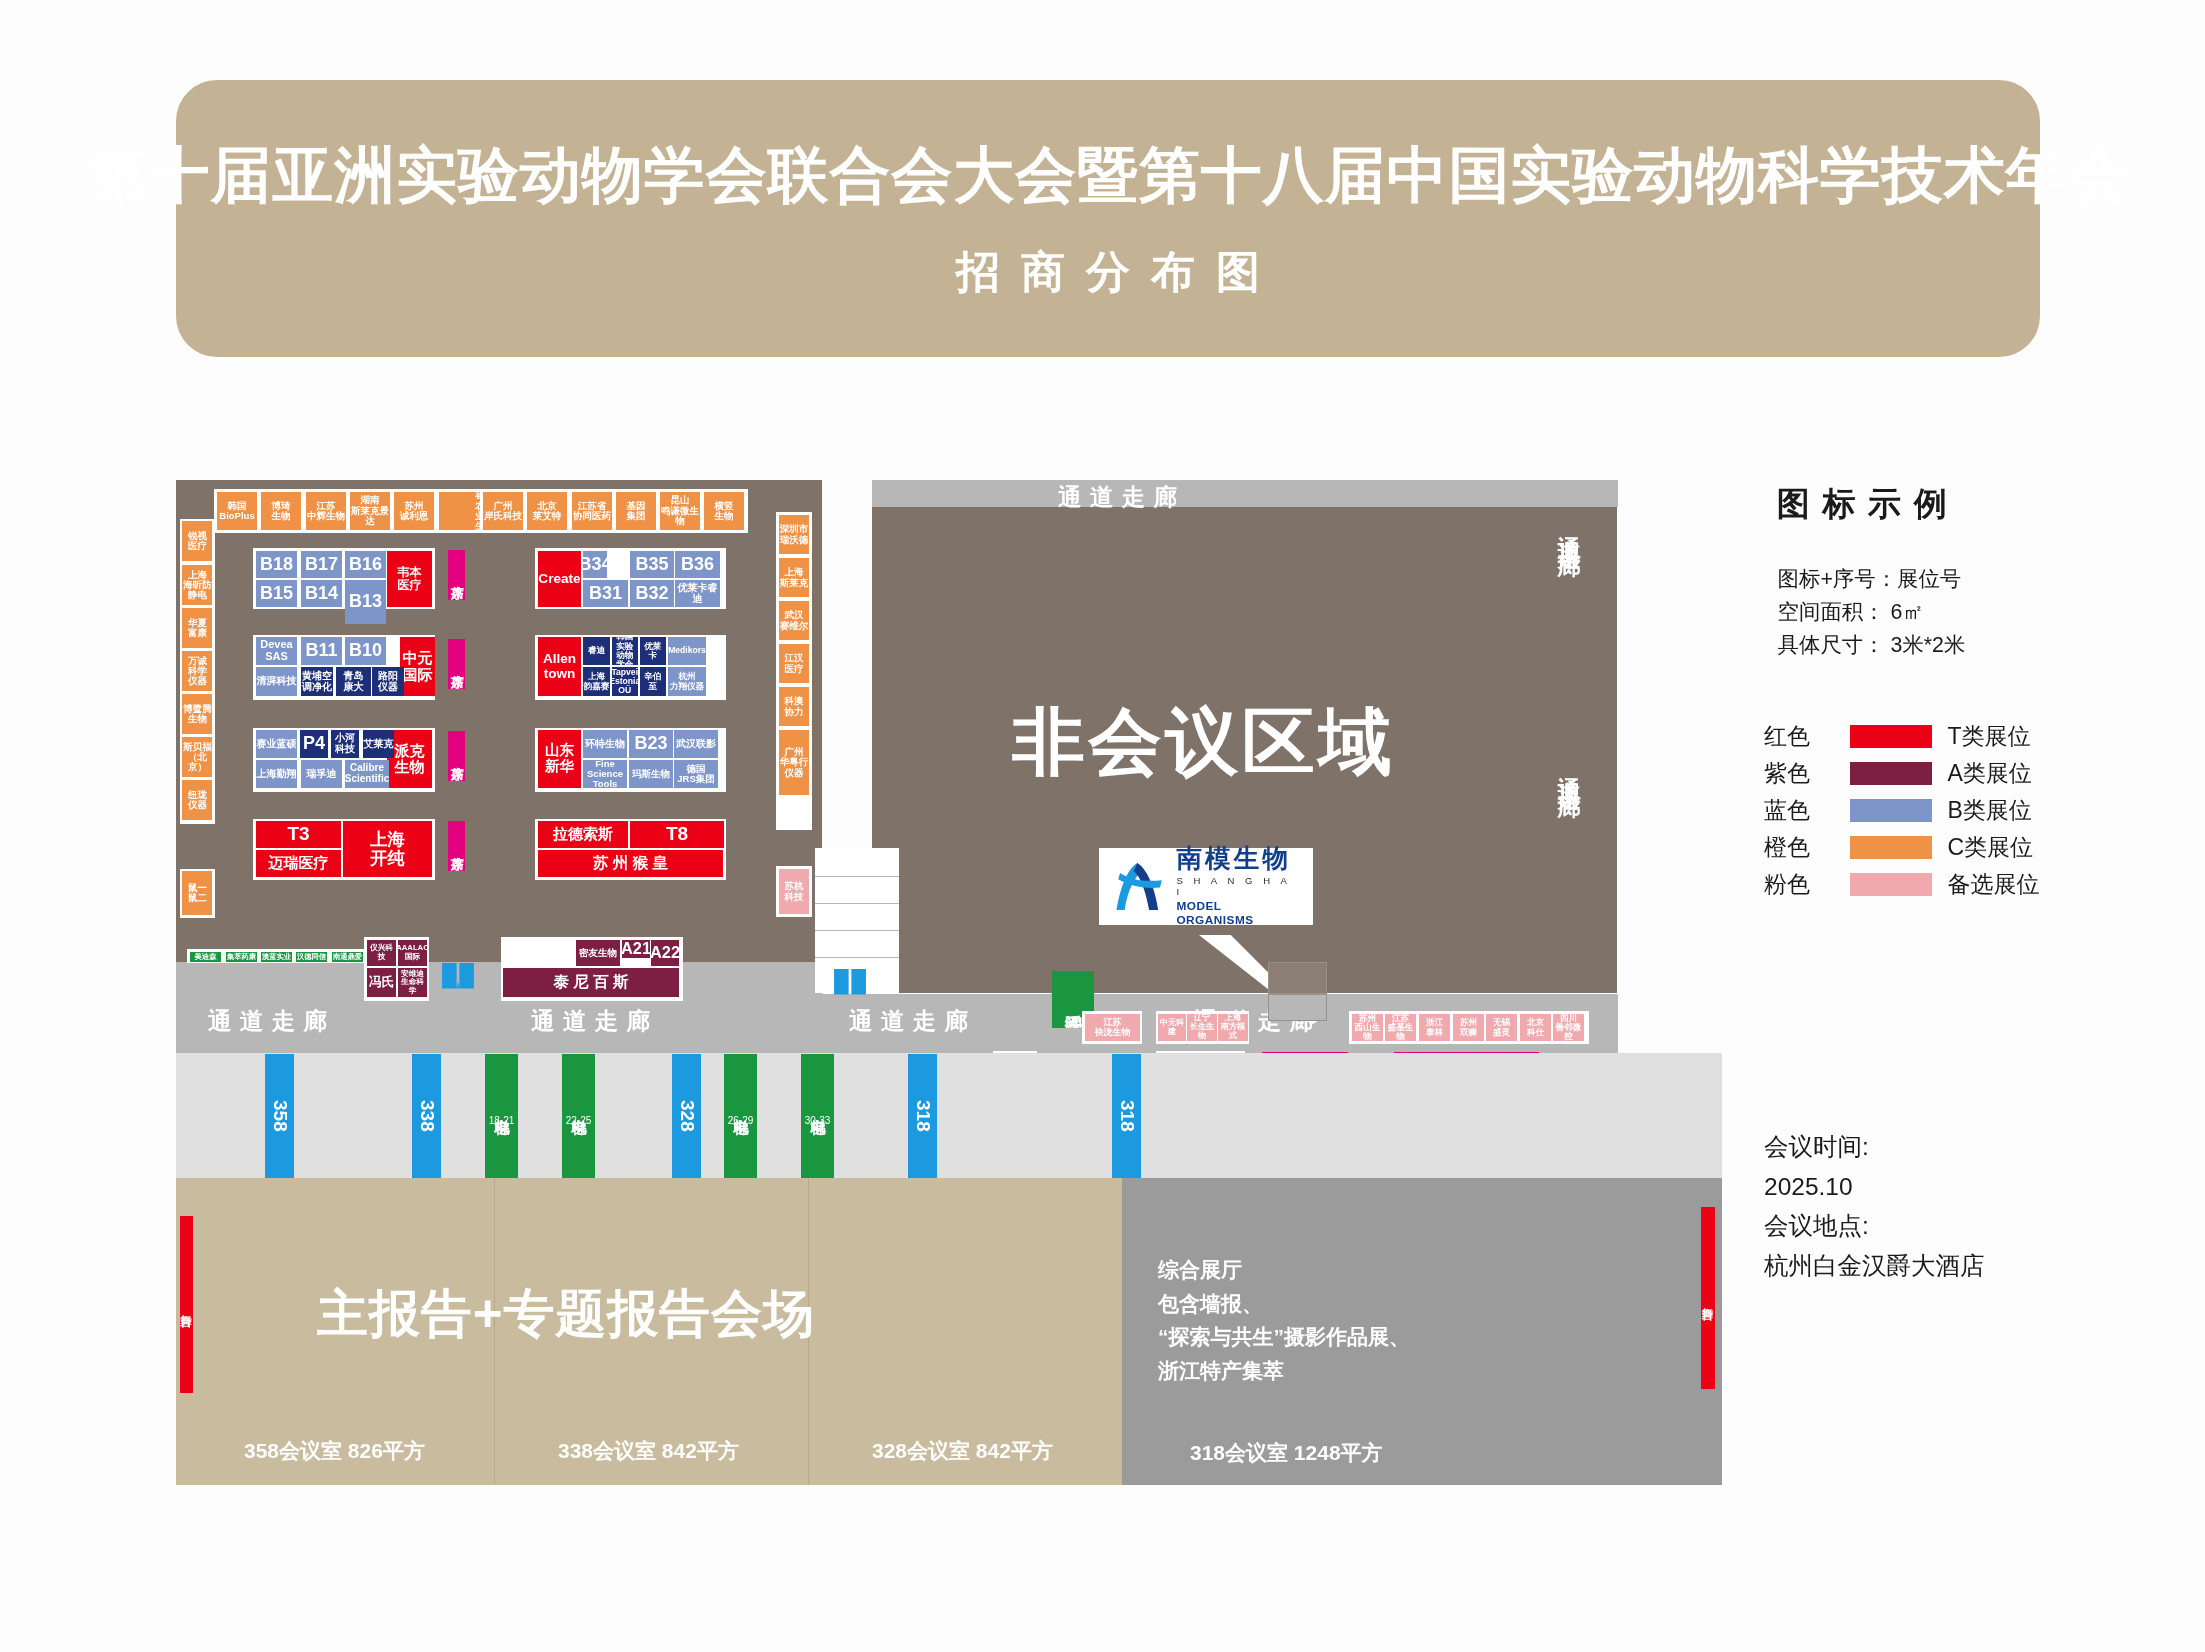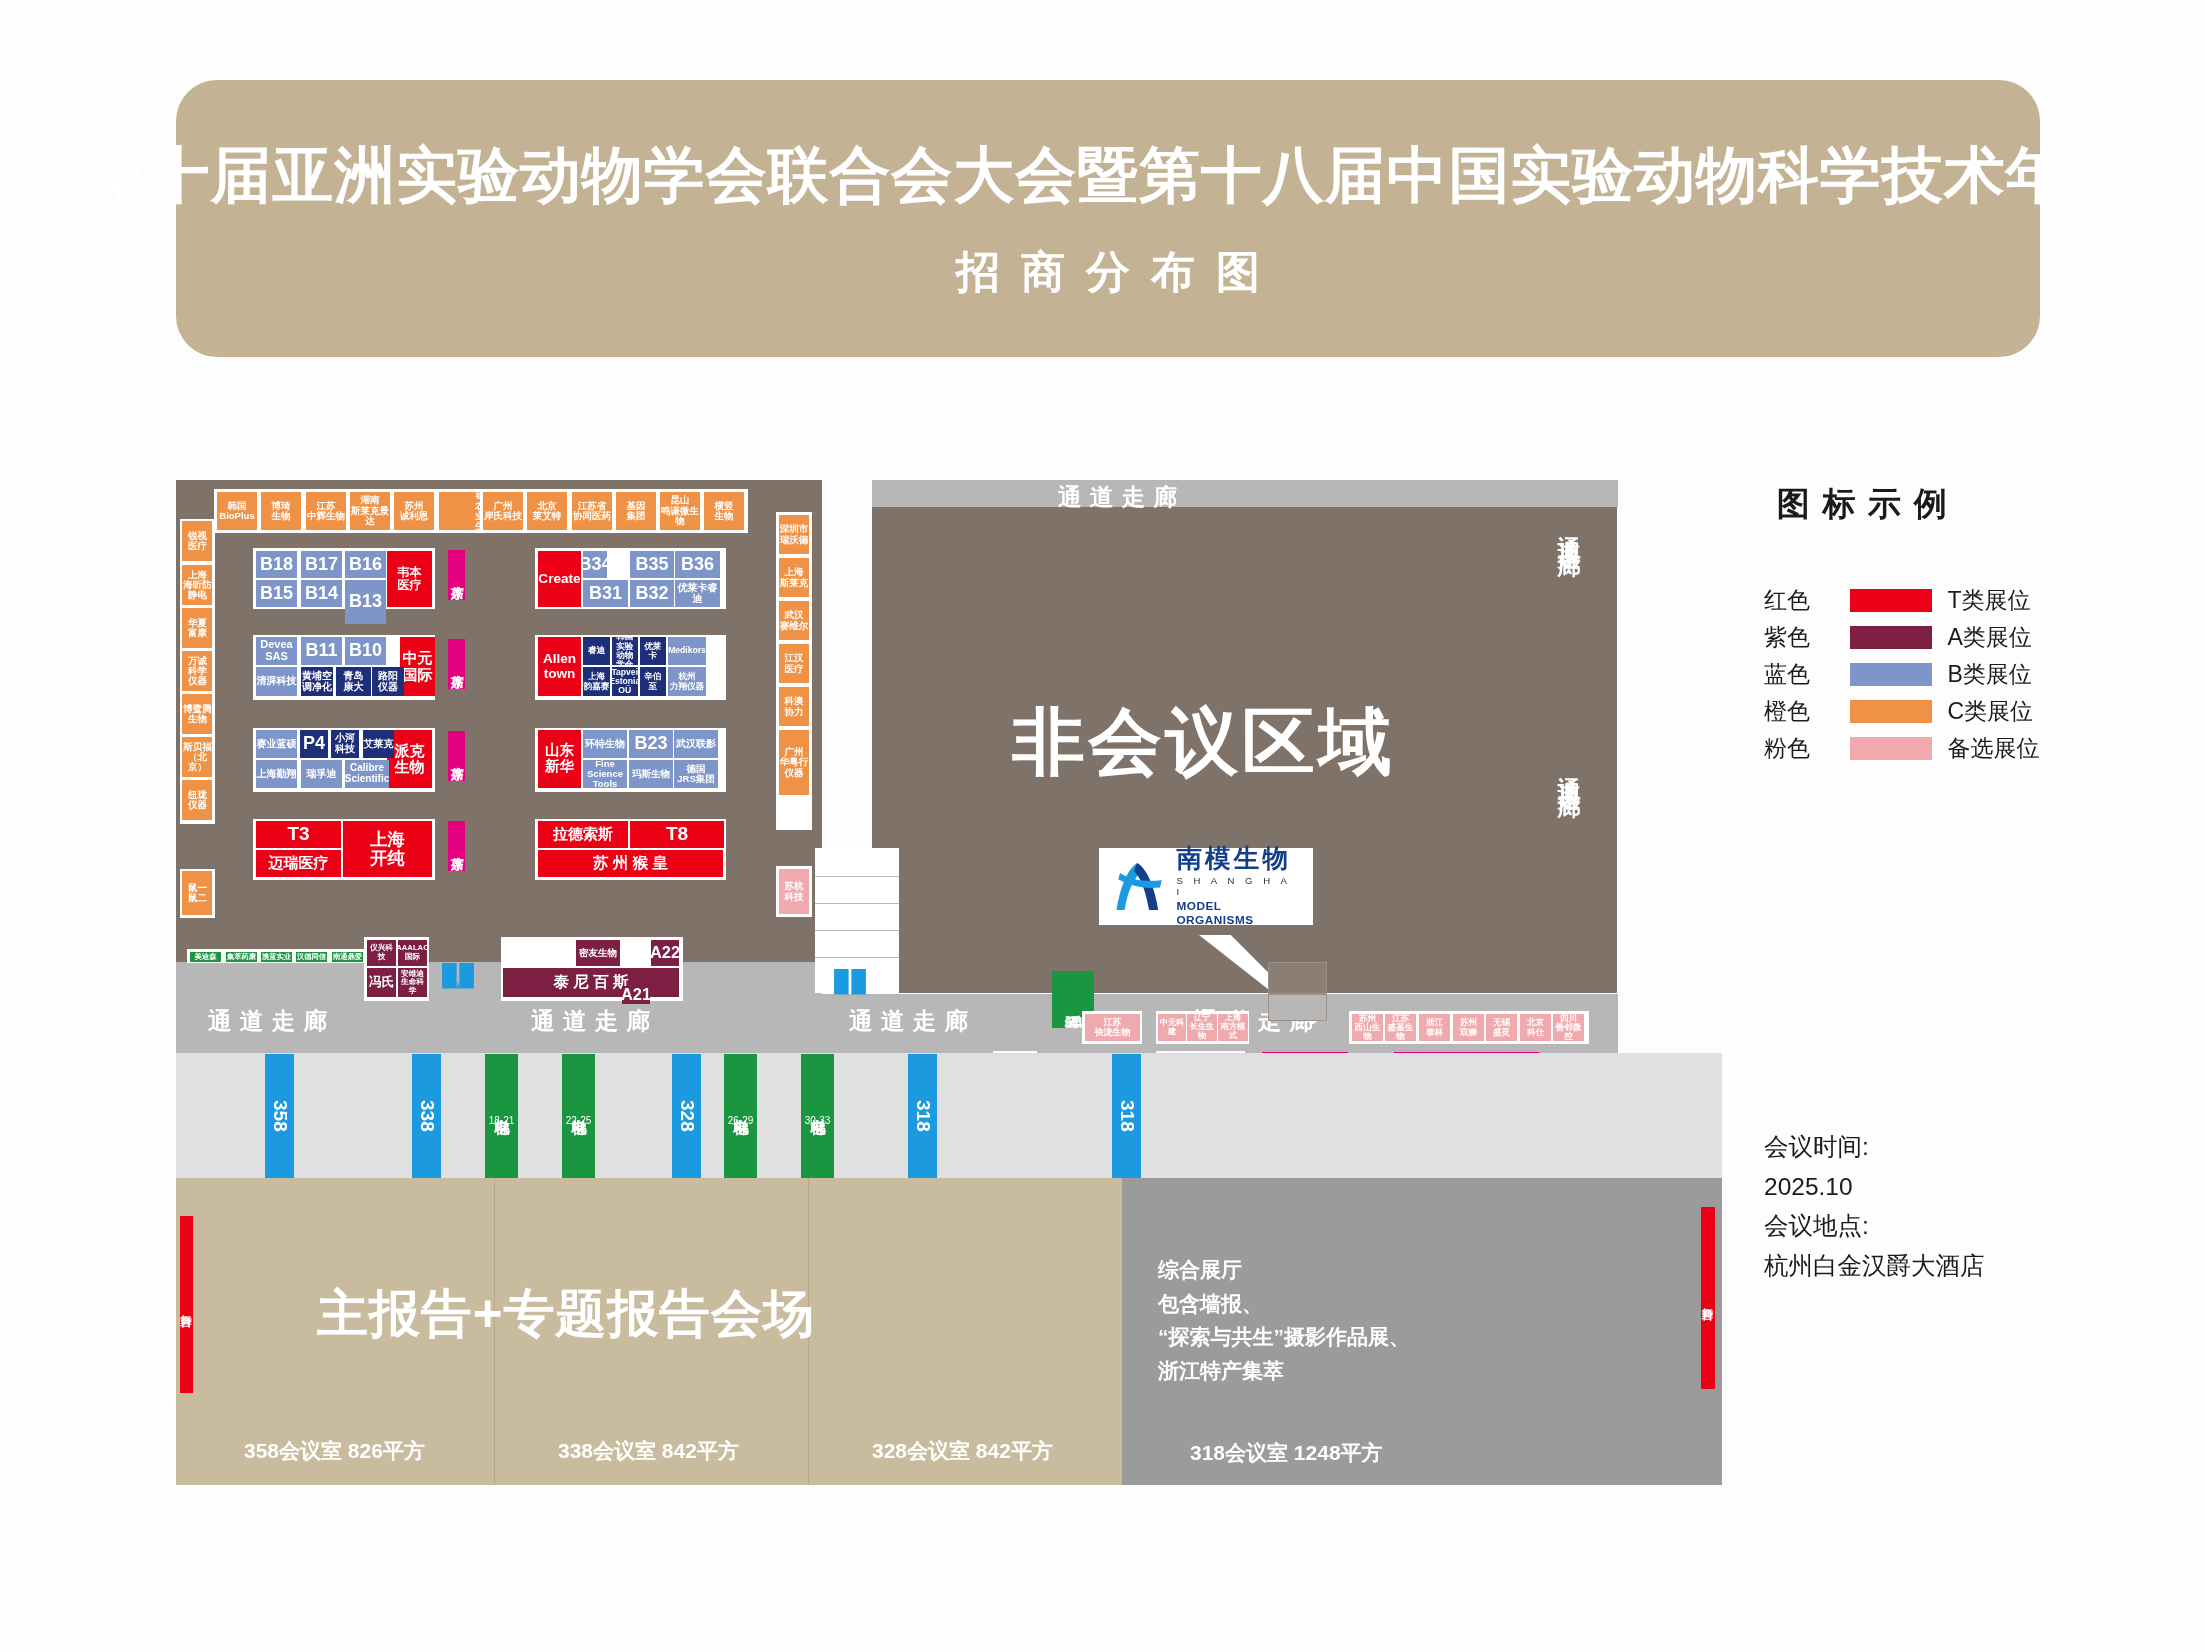--- a/index.html
+++ b/index.html
@@ -418,21 +418,21 @@
       <div class="b c-G" style="left: 50px; top: 472px; width: 31px; height: 10px; font-size: 7.3px; white-space: pre-line;"><span>集萃药康</span></div>
       <div class="b c-G" style="left: 85px; top: 472px; width: 31px; height: 10px; font-size: 7.3px; white-space: pre-line;"><span>澳蓝实业</span></div>
       <div class="b c-G" style="left: 120px; top: 472px; width: 31px; height: 10px; font-size: 7.3px; white-space: pre-line;"><span>汉德同信</span></div>
       <div class="b c-G" style="left: 156px; top: 472px; width: 31px; height: 10px; font-size: 7.3px; white-space: pre-line;"><span>南通鼎爱</span></div>
       <div class="b c-A" style="left: 191px; top: 460px; width: 29px; height: 25.5px; font-size: 7.7px; white-space: pre-line;"><span>仪兴科技</span></div>
       <div class="b c-A" style="left: 222px; top: 460px; width: 29px; height: 25.5px; font-size: 7.7px; white-space: pre-line;"><span>AAALAC国际</span></div>
       <div class="b c-A" style="left: 191px; top: 488px; width: 29px; height: 29px; font-size: 12.7px; white-space: pre-line;"><span>冯氏</span></div>
       <div class="b c-A" style="left: 222px; top: 488px; width: 29px; height: 29px; font-size: 7.7px; white-space: pre-line;"><span>安维迪
 生命科学</span></div>
       <div class="b c-A" style="left: 400px; top: 460px; width: 44px; height: 25.5px; font-size: 9.5px; white-space: pre-line;"><span>密友生物</span></div>
-      <div class="b c-A" style="left: 446px; top: 460px; width: 28px; height: 18px; font-size: 16.4px; white-space: pre-line; margin-top: 46px;"><span>A21</span></div>
+      <div class="b c-A" style="left: 446px; top: 460px; width: 28px; height: 18px; font-size: 16.4px; white-space: pre-line;"><span>A21</span></div>
       <div class="b c-A" style="left: 475px; top: 460px; width: 28px; height: 25.5px; font-size: 16.4px; white-space: pre-line;"><span>A22</span></div>
       <div class="b c-P" style="left: 909px; top: 534px; width: 55px; height: 27px; font-size: 9px; white-space: pre-line;"><span>江苏
 袂泷生物</span></div>
       <div class="b c-P" style="left: 982px; top: 534px; width: 28px; height: 27px; font-size: 8.2px; white-space: pre-line;"><span>中元科建</span></div>
       <div class="b c-P" style="left: 1011px; top: 534px; width: 30px; height: 27px; font-size: 8.2px; white-space: pre-line;"><span>辽宁
 长生生物</span></div>
       <div class="b c-P" style="left: 1042px; top: 534px; width: 30px; height: 27px; font-size: 8.2px; white-space: pre-line;"><span>上海
 南方模式</span></div>
       <div class="b c-P" style="left: 1176px; top: 534px; width: 31px; height: 27px; font-size: 8.6px; white-space: pre-line;"><span>苏州
 西山生物</span></div>
@@ -476,20 +476,25 @@
         <span style="font-size: 10px; margin-top: 4.5px;">26-29</span>
       </div>
       <div style="position: absolute; left: 625px; top: 574px; width: 33px; height: 124px; background: rgb(26, 150, 65); display: flex; flex-direction: column; align-items: center; justify-content: center; color: rgb(255, 255, 255);">
         <span style="font-size: 15.5px; font-weight: bold; writing-mode: vertical-rl; text-orientation: upright; letter-spacing: 1.8px;">电梯</span>
         <span style="font-size: 10px; margin-top: 4.5px;">30-33</span>
       </div>
     </div>
 
   <div class="legend">
     <div class="lg-title">图标示例</div>
+    <div class="lg-spec">
+      <div>图标+序号：展位号</div>
+      <div>空间面积： 6㎡</div>
+      <div>具体尺寸： 3米*2米</div>
+    </div>
     <div class="lg-rows" id="legend-rows">
         <div class="lg-row">
           <div class="lg-name">红色</div>
           <div class="lg-sw" style="background: rgb(236, 0, 22);"></div>
           <div class="lg-lab">T类展位</div>
         </div>
         <div class="lg-row">
           <div class="lg-name">紫色</div>
           <div class="lg-sw" style="background: rgb(124, 31, 66);"></div>
           <div class="lg-lab">A类展位</div>

